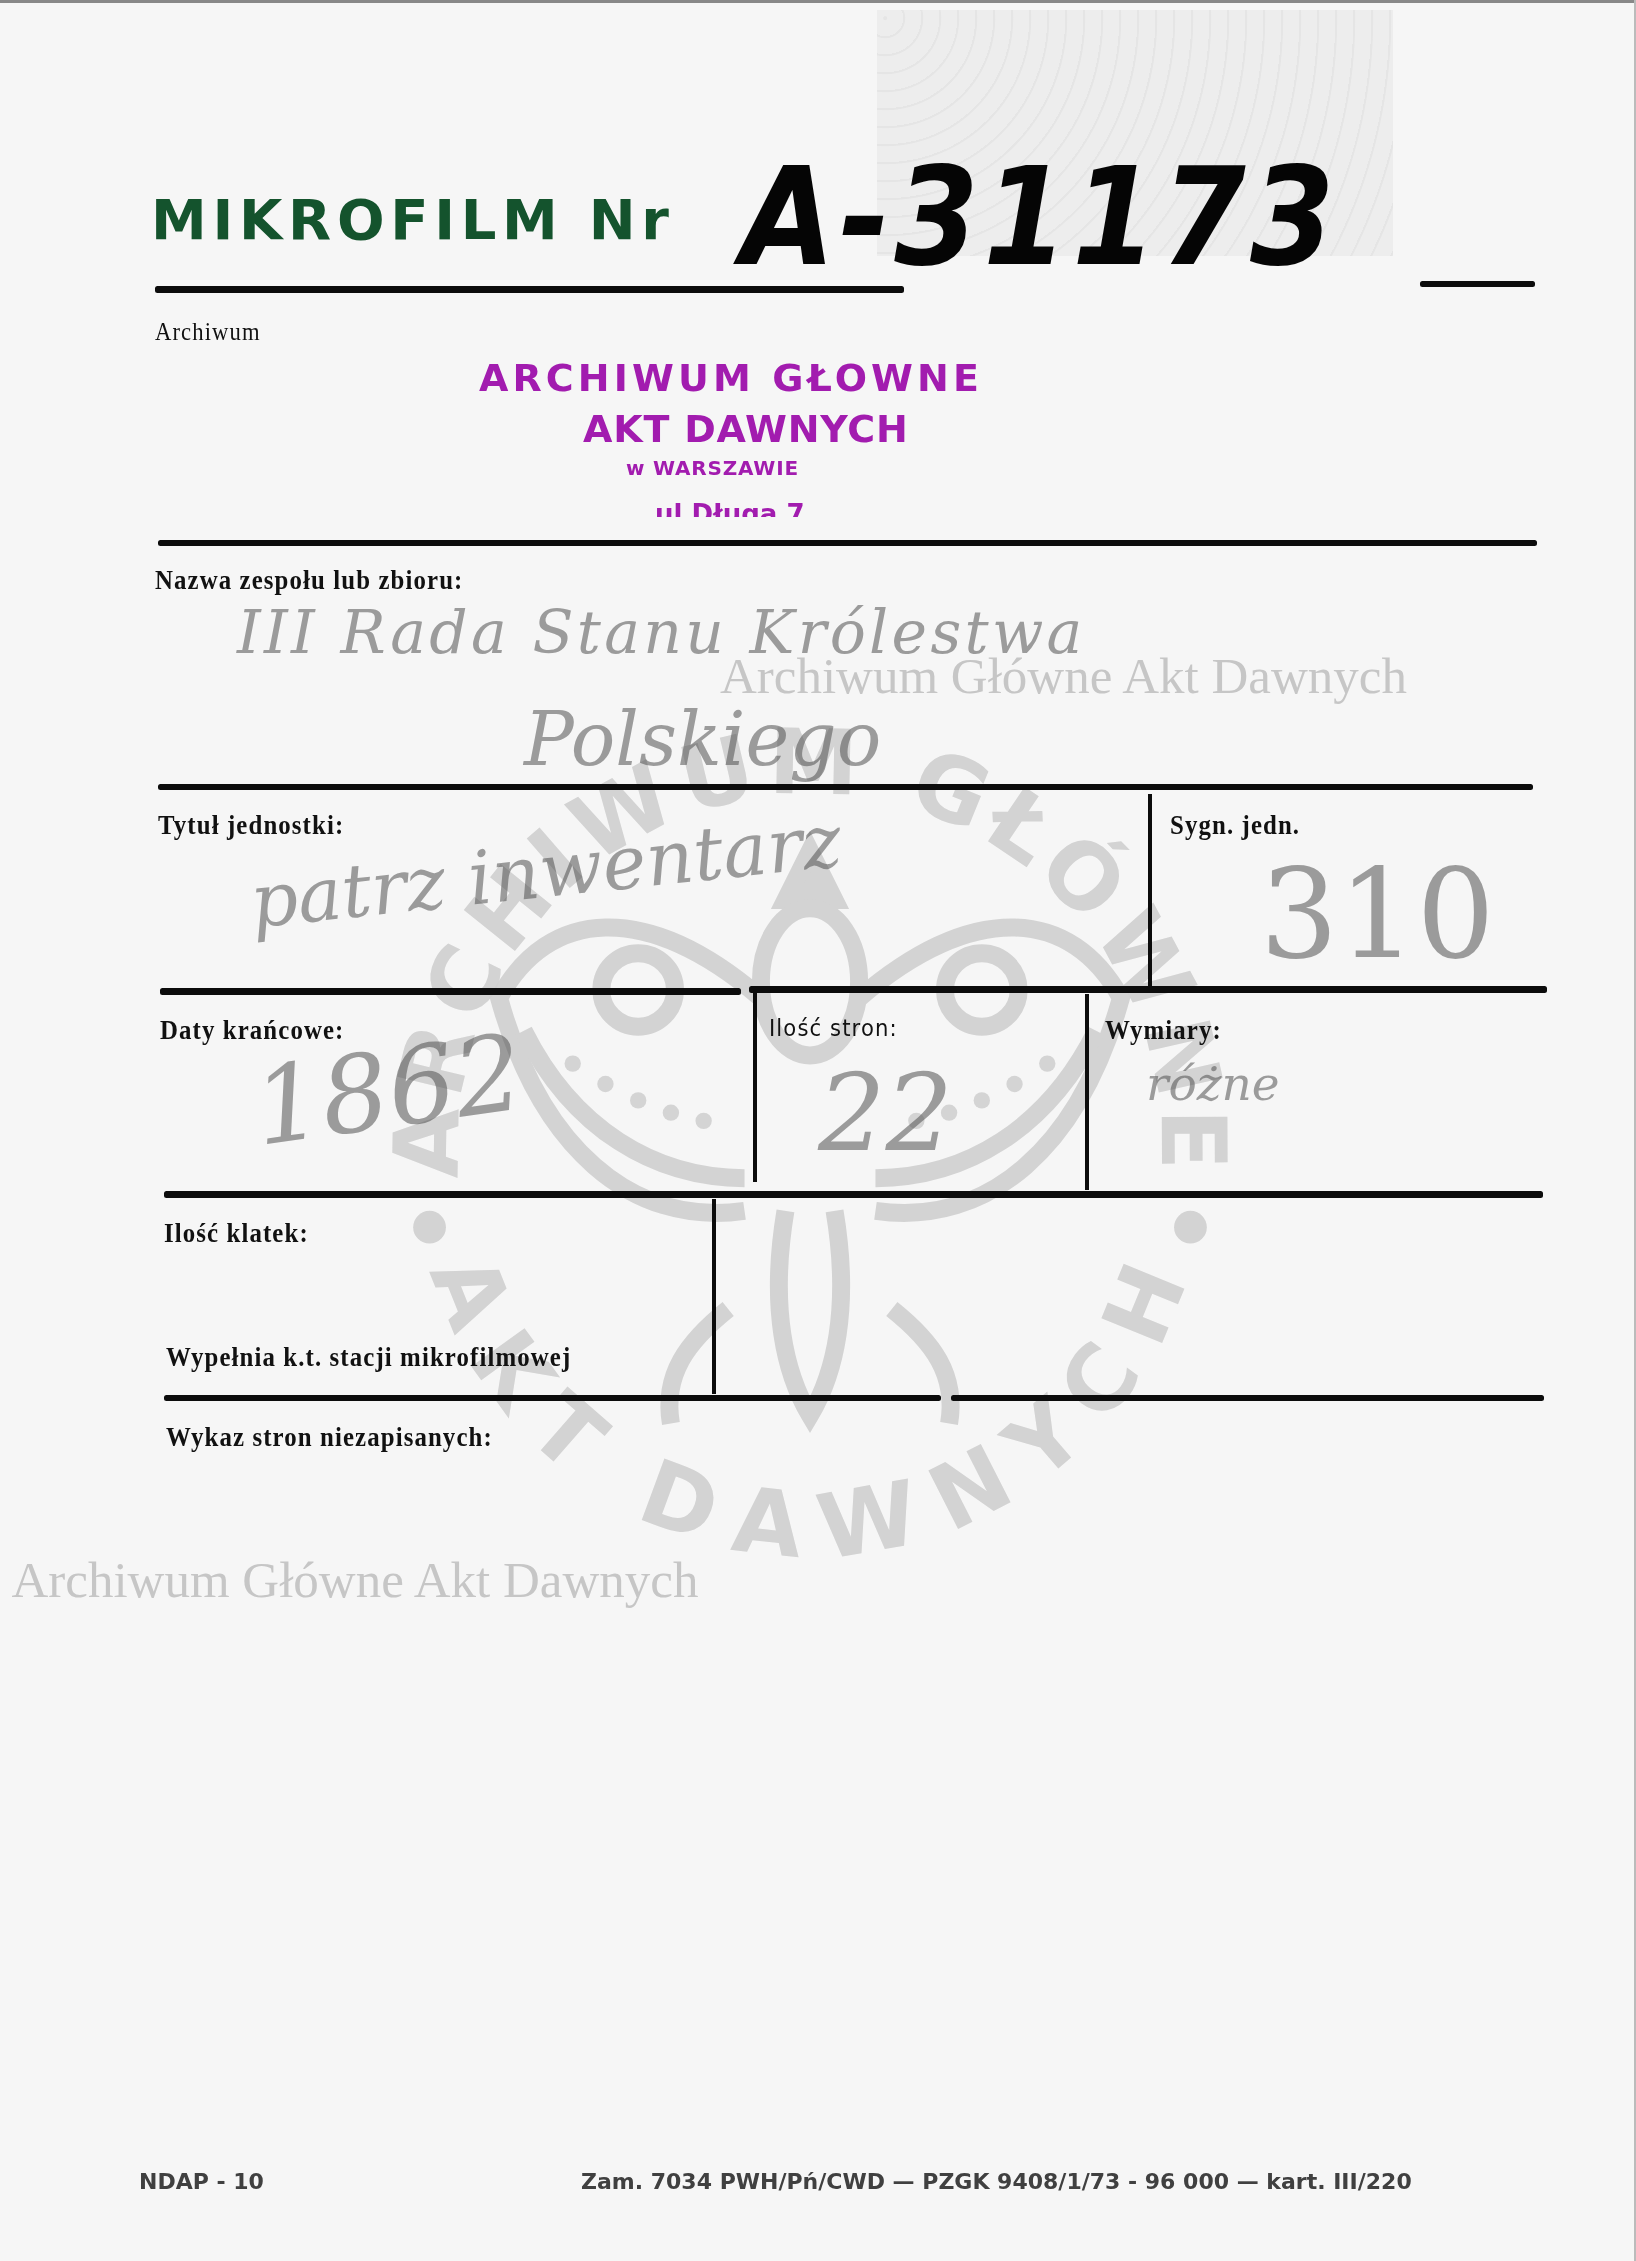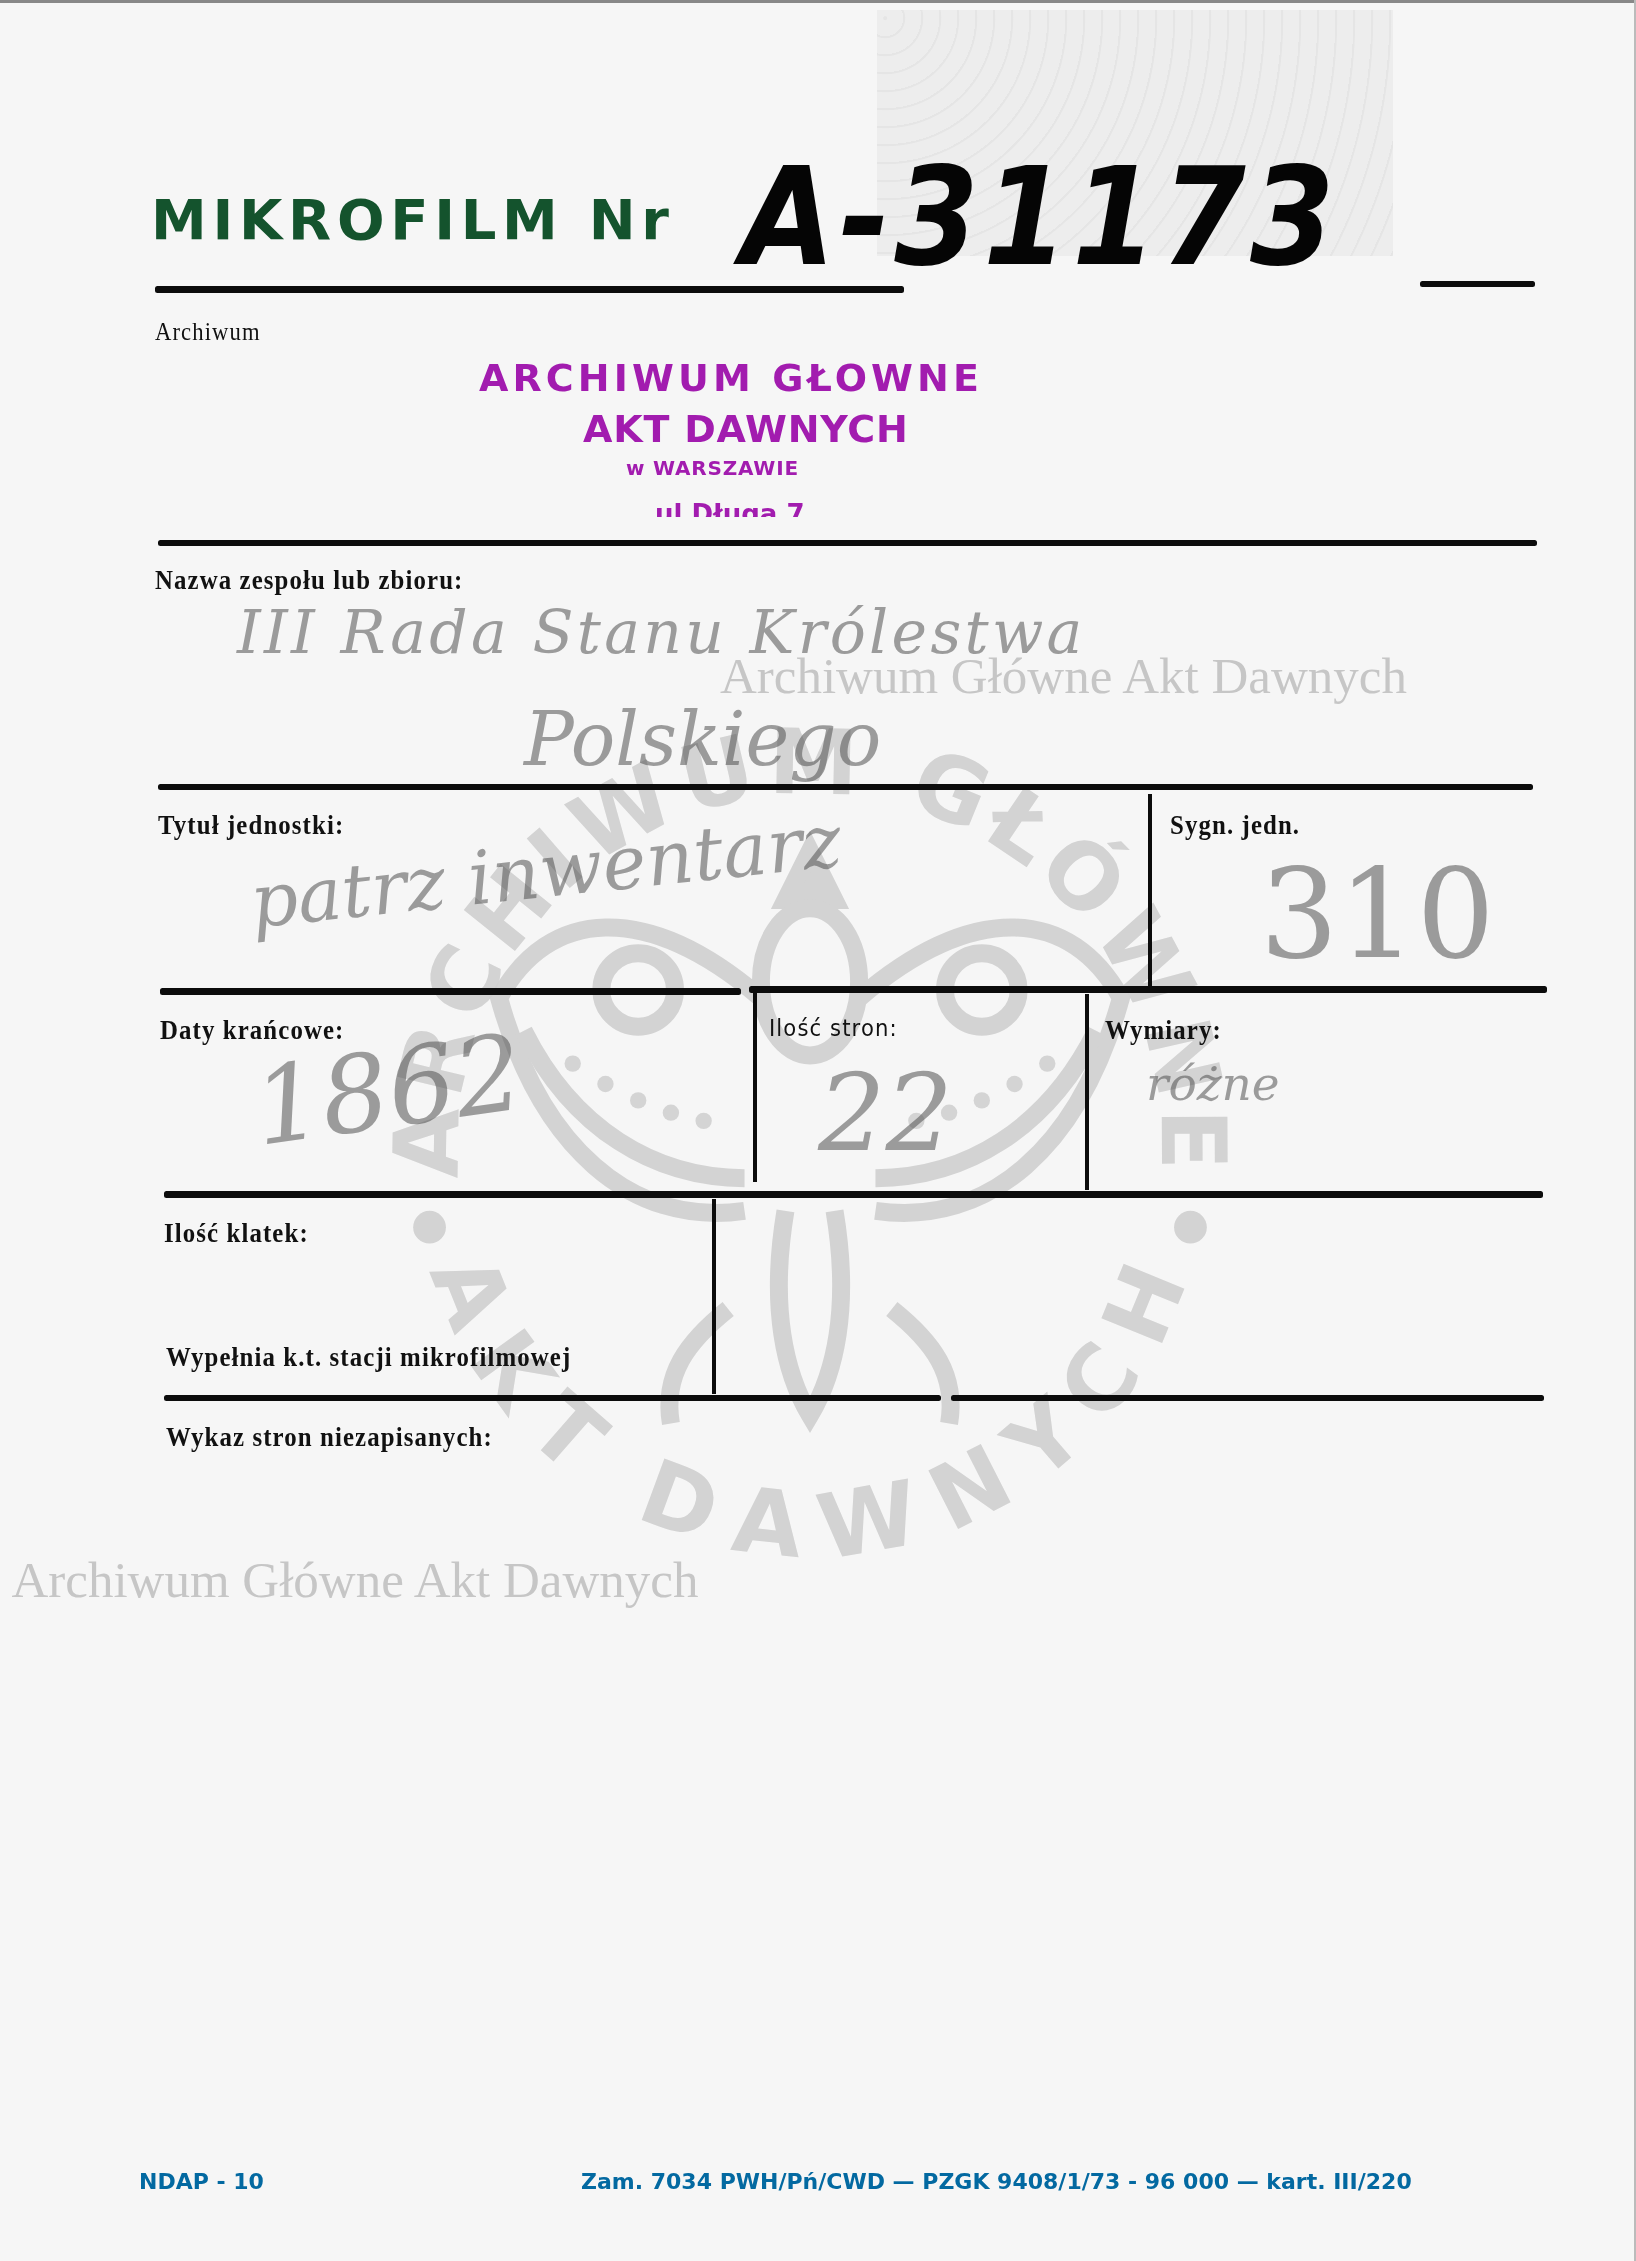--- a/index.html
+++ b/index.html
@@ -44,21 +44,21 @@
   }
   .wm-text {
     position:absolute; font-family:Liberation Serif, serif; color:rgba(140,140,140,0.45);
     white-space:nowrap; font-size:51px;
   }
   .seal {
     position:absolute; left:360px; top:638px; width:900px; height:933px; pointer-events:none;
   }
   .footer {
     position:absolute; top:2169px; font-family:"DejaVu Sans", sans-serif; font-weight:bold;
-    font-size:22px; color:#0369a1; white-space:nowrap;
+    font-size:22px; color:#404040; white-space:nowrap;
   }
 </style>
 </head>
 <body>
 
 <div class="frame-top"></div>
 <div class="frame-right"></div>
 
 <div class="noise-patch"></div>
 

